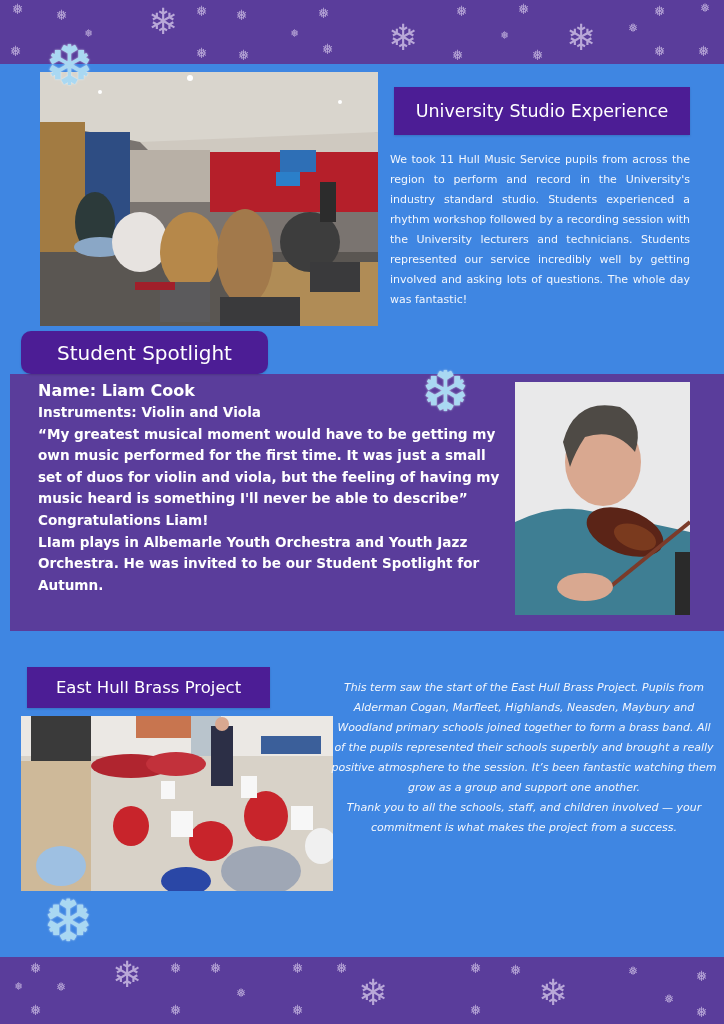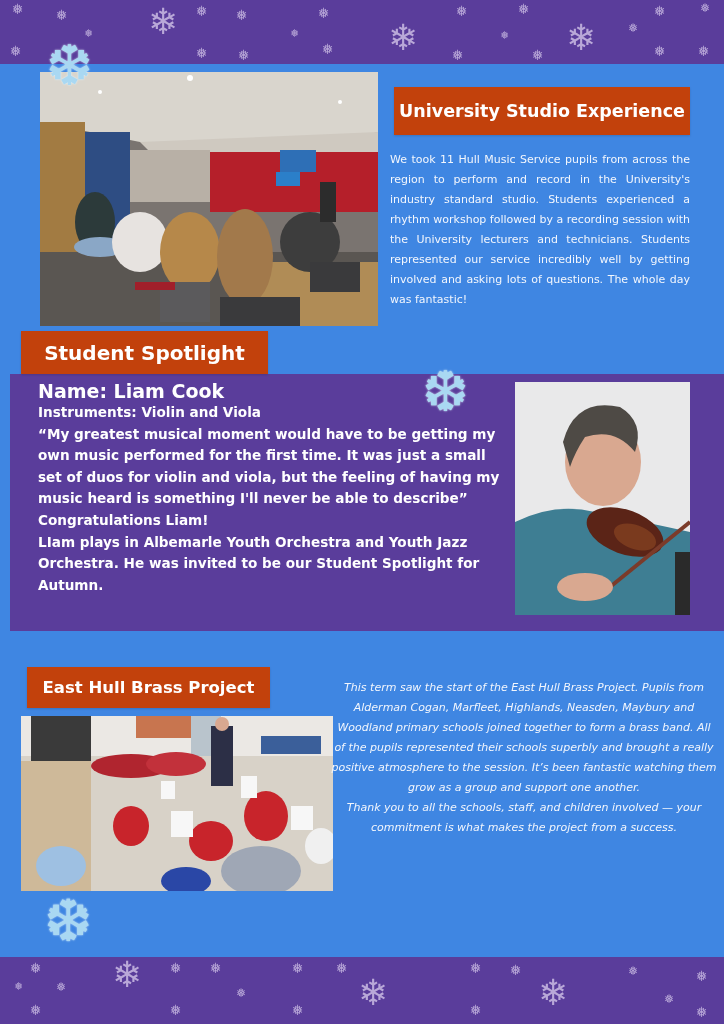--- a/index.html
+++ b/index.html
@@ -29,23 +29,23 @@
       line-height: 1;
       text-shadow: 0 0 2px #e2f4ff;
     }
     .photo {
       position: absolute;
       overflow: hidden;
     }
     .photo svg { display: block; width: 100%; height: 100%; }
     .title-box {
       position: absolute;
-      background: #c2410c;
+      background: #4c1d95;
       color: #fff;
-      font-weight: bold;
+      font-weight: normal;
       display: flex; align-items: center; justify-content: center;
       box-shadow: 0 1px 2px rgba(0,0,0,0.15);
     }
     .body-text {
       position: absolute;
       color: #f2f6fd;
       font-size: 11px;
       line-height: 20px;
     }
     .justify { text-align: justify; }
@@ -54,21 +54,21 @@
       position: absolute;
       left: 10px; top: 374px; width: 714px; height: 257px;
       background: #5a3d9b;
     }
     .spot-text {
       position: absolute;
       left: 38px; top: 380px; width: 465px;
       font-weight: bold;
       color: #fff;
     }
-    .spot-text .name { font-size: 19px; line-height: 22px; }
+    .spot-text .name { font-size: 16px; line-height: 22px; }
     .spot-text .line { font-size: 13.6px; line-height: 21.6px; }
   </style>
 </head>
 <body>
 
 <div class="band top">
   <span class="flake" style="left:148px;top:4px;font-size:36px;">❄</span>
   <span class="flake" style="left:388px;top:20px;font-size:36px;">❄</span>
   <span class="flake" style="left:566px;top:20px;font-size:36px;">❄</span>
   <span class="flake" style="left:12px;top:2px;font-size:14px;">❅</span>
@@ -127,21 +127,21 @@
 <span class="big-flake" style="left:46px;top:38px;font-size:56px;">❆</span>
 
 <div class="title-box" style="left:394px;top:87px;width:296px;height:48px;font-size:17.5px;">
   <span>University Studio Experience</span>
 </div>
 
 <p class="body-text justify" style="left:390px;top:150px;width:300px;">We took 11 Hull Music Service pupils from across the region to perform and record in the University's industry standard studio. Students experienced a rhythm workshop followed by a recording session with the University lecturers and technicians. Students represented our service incredibly well by getting involved and asking lots of questions. The whole day was fantastic!</p>
 
 <div class="spot-panel"></div>
 
-<div class="title-box" style="left:21px;top:331px;width:247px;height:43px;font-size:20px;">
+<div class="title-box" style="left:21px;top:331px;width:247px;height:43px;font-size:20px;border-radius:10px;">
   <span>Student Spotlight</span>
 </div>
 
 <span class="big-flake" style="left:422px;top:364px;font-size:56px;">❆</span>
 
 <div class="spot-text">
   <div class="name">Name: Liam Cook</div>
   <div class="line">Instruments: Violin and Viola</div>
   <div class="line">“My greatest musical moment would have to be getting my own music performed for the first time. It was just a small set of duos for violin and viola, but the feeling of having my music heard is something I'll never be able to describe” Congratulations Liam!</div>
   <div class="line">LIam plays in Albemarle Youth Orchestra and Youth Jazz Orchestra.  He was invited to be our Student Spotlight for Autumn.</div>

